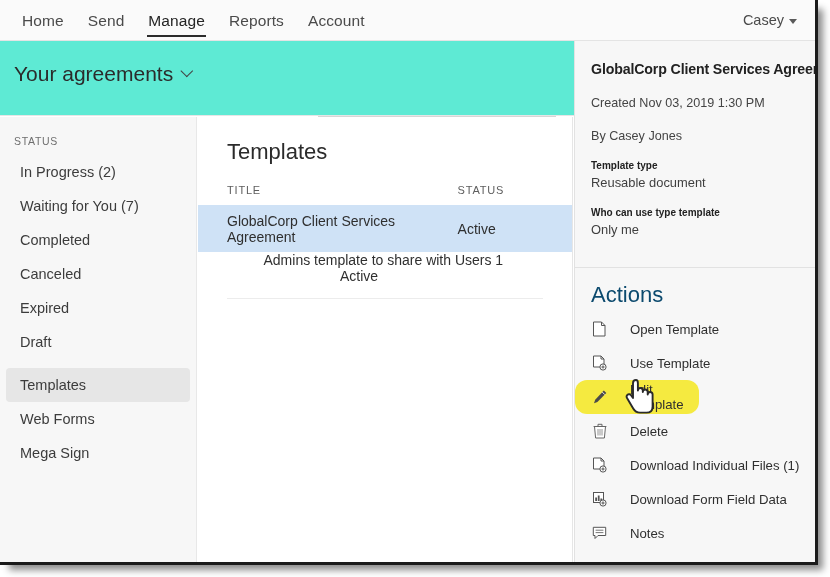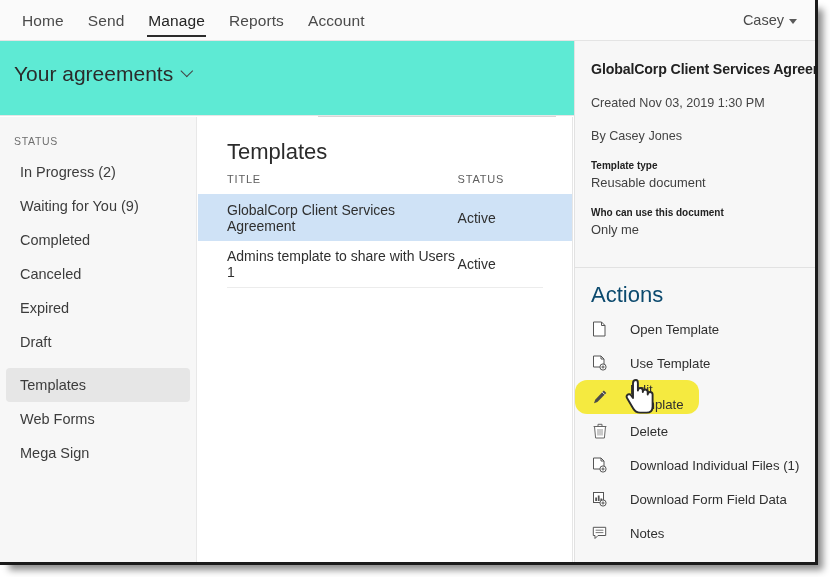--- a/index.html
+++ b/index.html
@@ -169,21 +169,21 @@
     background: #ffffff;
     border-right: 1px solid #e6e6e6;
   }
   #templates-heading {
     font-size: 22px;
     color: #2b2b2b;
     font-weight: 400;
     padding: 22px 0 0 29px;
   }
   #table {
-    margin-top: 8px;
+    margin-top: 19px;
     padding: 0 29px 0 29px;
   }
   .table-head {
     display: flex;
     font-size: 11px;
     color: #5e5e5e;
     letter-spacing: 0.8px;
     padding: 0 0 9px 0;
   }
   .col-title { width: 243px; }
@@ -199,21 +199,21 @@
     border-bottom: 1px solid #ececec;
   }
   .table-row.selected {
     background: #cfe2f6;
     border-top: 1px solid #cfe2f6;
     border-bottom: 1px solid #cfe2f6;
     margin: 0 -29px;
     padding: 0 29px;
     width: calc(100% + 58px);
   }
-  .table-row + .table-row { border-top: none; }
+  .table-row + .table-row { border-top: none; flex-direction: column; }
 
   
   #detail {
     position: absolute;
     left: 574px; top: 41px;
     right: 0; bottom: 0;
     background: #f7f7f7;
     border-left: 1px solid #e2e2e2;
     overflow: hidden;
   }
@@ -322,21 +322,21 @@
         <circle cx="5.8" cy="5.8" r="4.3" fill="none" stroke="#7d7d7d" stroke-width="1.4"></circle>
         <line x1="9.1" y1="9.1" x2="13" y2="13" stroke="#7d7d7d" stroke-width="1.5"></line>
       </svg>
       <input type="text" placeholder="Search for agreements and users..." style="">
     </div>
   </div>
 
   <div id="sidebar">
     <div class="sidebar-section-label">STATUS</div>
     <div class="sidebar-item">In Progress (2)</div>
-    <div class="sidebar-item">Waiting for You (9)</div>
+    <div class="sidebar-item">Waiting for You (7)</div>
     <div class="sidebar-item">Completed</div>
     <div class="sidebar-item">Canceled</div>
     <div class="sidebar-item">Expired</div>
     <div class="sidebar-item">Draft</div>
     <div class="sidebar-gap"></div>
     <div class="sidebar-item selected">Templates</div>
     <div class="sidebar-item">Web Forms</div>
     <div class="sidebar-item">Mega Sign</div>
   </div>
 
@@ -363,21 +363,21 @@
       <div id="detail-title">GlobalCorp Client Services Agreement</div>
       <div class="detail-sub">Created Nov 03, 2019 1:30 PM</div>
       <div class="detail-sub">By Casey Jones</div>
 
       <div class="detail-group">
         <div class="detail-label">Template type</div>
         <div class="detail-value">Reusable document</div>
       </div>
 
       <div class="detail-group">
-        <div class="detail-label">Who can use this document</div>
+        <div class="detail-label">Who can use type template</div>
         <div class="detail-value">Only me</div>
       </div>
     </div>
 
     <div id="detail-divider"></div>
 
     <div id="actions-heading">Actions</div>
 
     <div>
 

